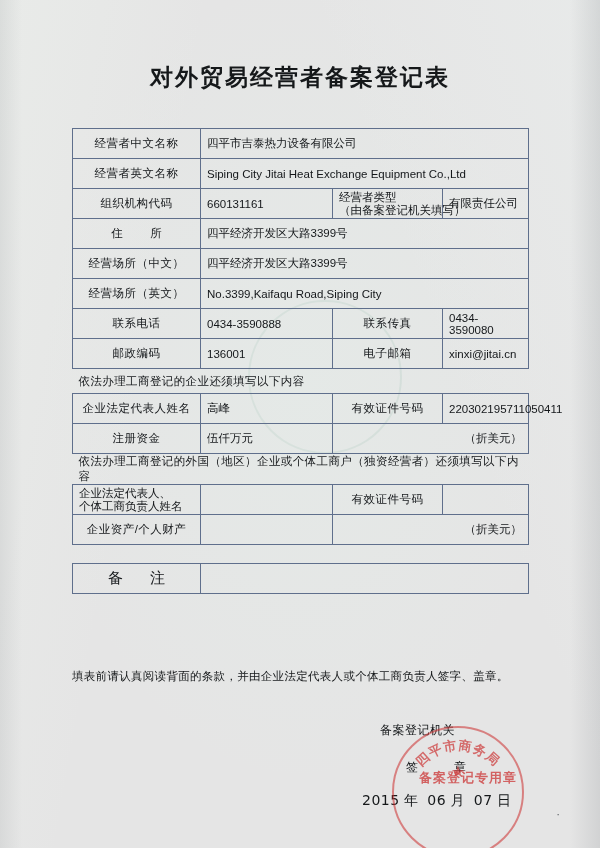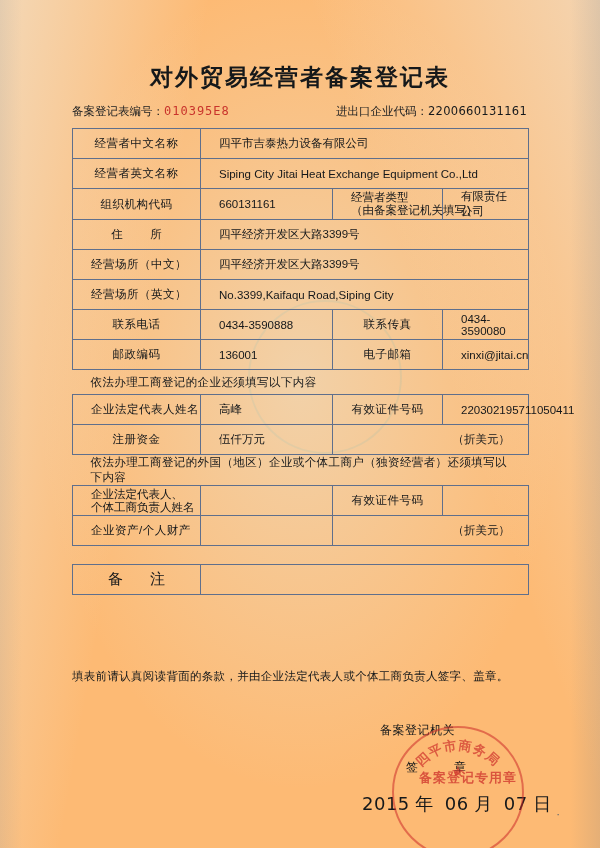--- a/index.html
+++ b/index.html
@@ -12,21 +12,21 @@
     height: 848px;
     position: relative;
     font-family: "Liberation Sans", sans-serif;
     overflow: hidden;
   }
   .page {
     position: absolute;
     left: 0; top: 0;
     width: 600px;
     height: 848px;
-    background: #fdba74;
+    background: #e5e5e5;
     overflow: hidden;
   }
   
   .page:before {
     content: "";
     position: absolute;
     left: 0; top: 0; right: 0; bottom: 0;
     background:
       linear-gradient(100deg, rgba(236,240,236,0.55) 0%, rgba(255,255,255,0.0) 28%),
       linear-gradient(250deg, rgba(235,239,238,0.5) 0%, rgba(255,255,255,0) 32%),
@@ -86,21 +86,21 @@
     width: 456px;
     border-collapse: collapse;
     z-index: 3;
     table-layout: fixed;
   }
   table.form td {
     border: 1px solid #5f6f8c;
     height: 29px;
     font-size: 11.5px;
     color: #14171a;
-    padding: 0 18px;
+    padding: 0 6px;
     vertical-align: middle;
   }
   td.lbl {
     text-align: center;
     font-size: 11.5px;
     letter-spacing: 0.5px;
     white-space: nowrap;
   }
   td.lbl-sp {
     text-align: center;
@@ -184,21 +184,21 @@
     margin-top: 20px;
     letter-spacing: 12px;
     text-indent: 12px;
     padding-left: 14px;
   }
   .date-line {
     position: absolute;
     left: 362px;
     top: 792px;
     width: 190px;
-    font-size: 18px;
+    font-size: 14px;
     color: #15181a;
     z-index: 6;
     letter-spacing: 0.5px;
   }
   .date-line .num {
     font-family: "DejaVu Sans", sans-serif;
   }
 
   
   .stamp {
@@ -286,28 +286,20 @@
 </style>
 </head>
 <body>
 
 <div class="page">
 
   <div class="watermark"></div>
 
   <div class="title">对外贸易经营者备案登记表</div>
 
-  <div class="hdr-row">
-    <div class="hdr-left">
-      <span>备案登记表编号：</span><span class="val">010395E8</span>
-    </div>
-    <div class="hdr-right">
-      <span>进出口企业代码：</span><span class="val">2200660131161</span>
-    </div>
-  </div>
 
   <table class="form">
     <colgroup>
       <col style="width:128px">
       <col style="width:132px">
       <col style="width:110px">
       <col style="width:86px">
     </colgroup>
     <tbody>
       <tr>

